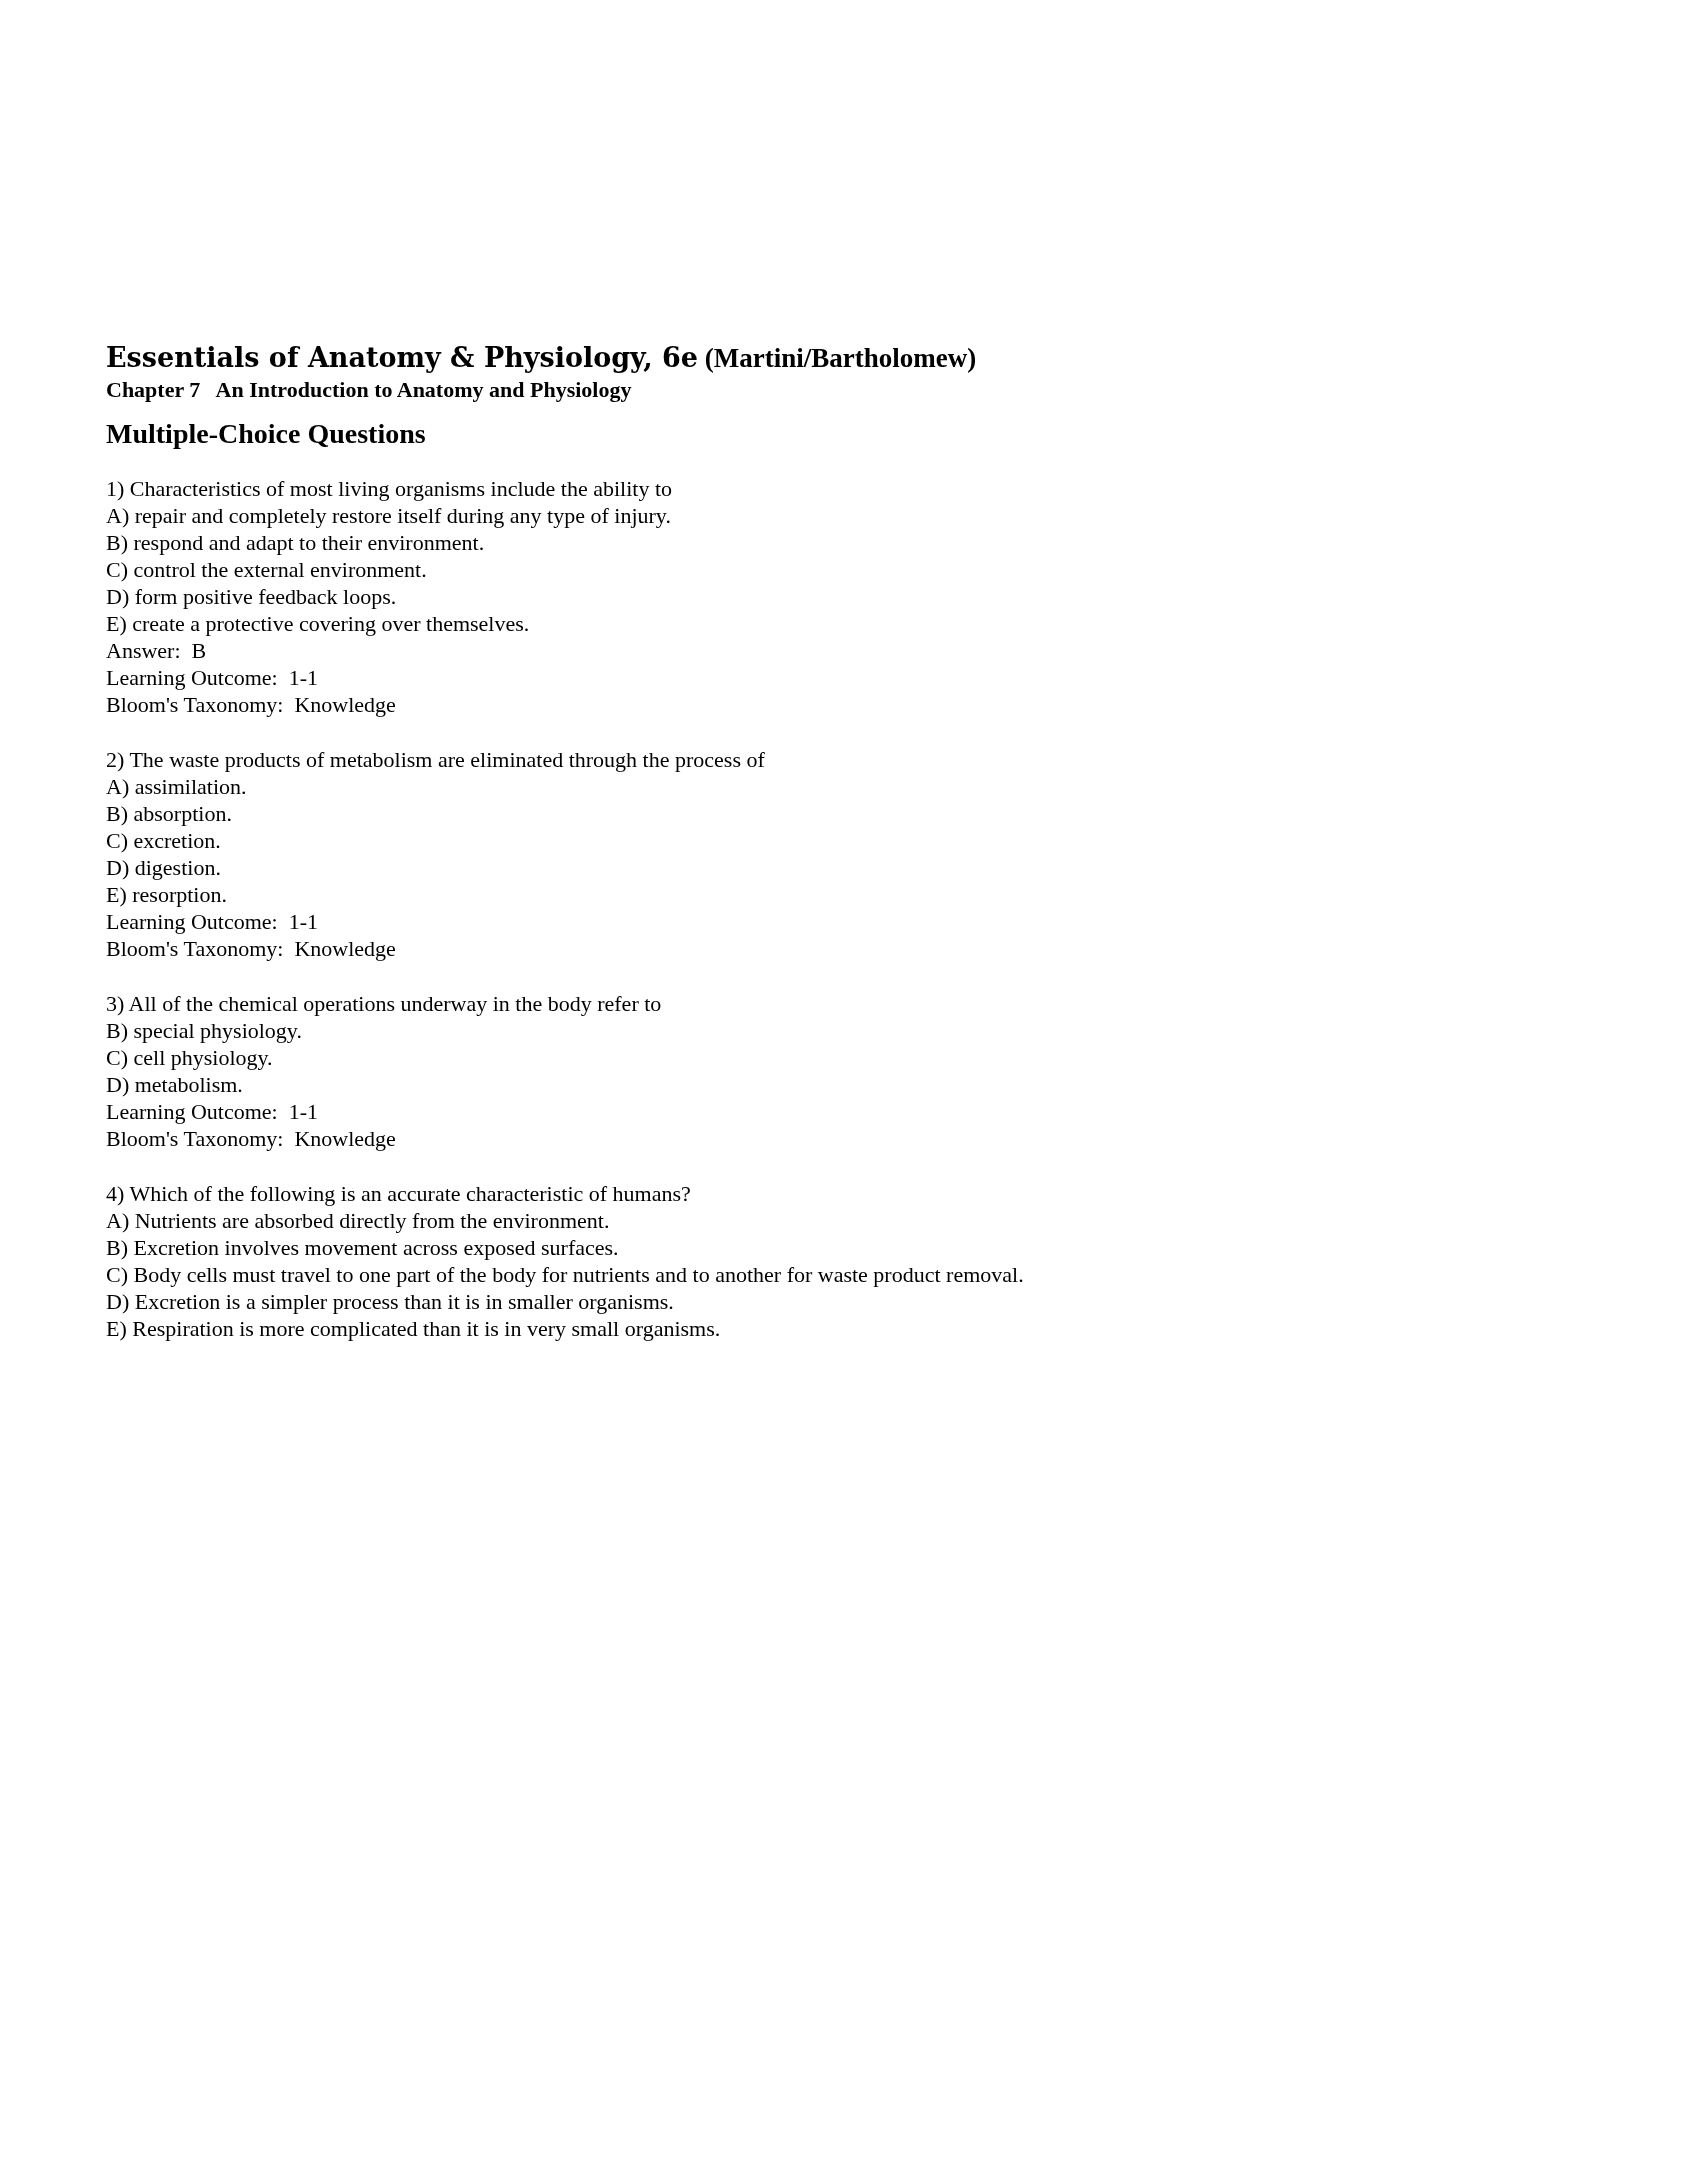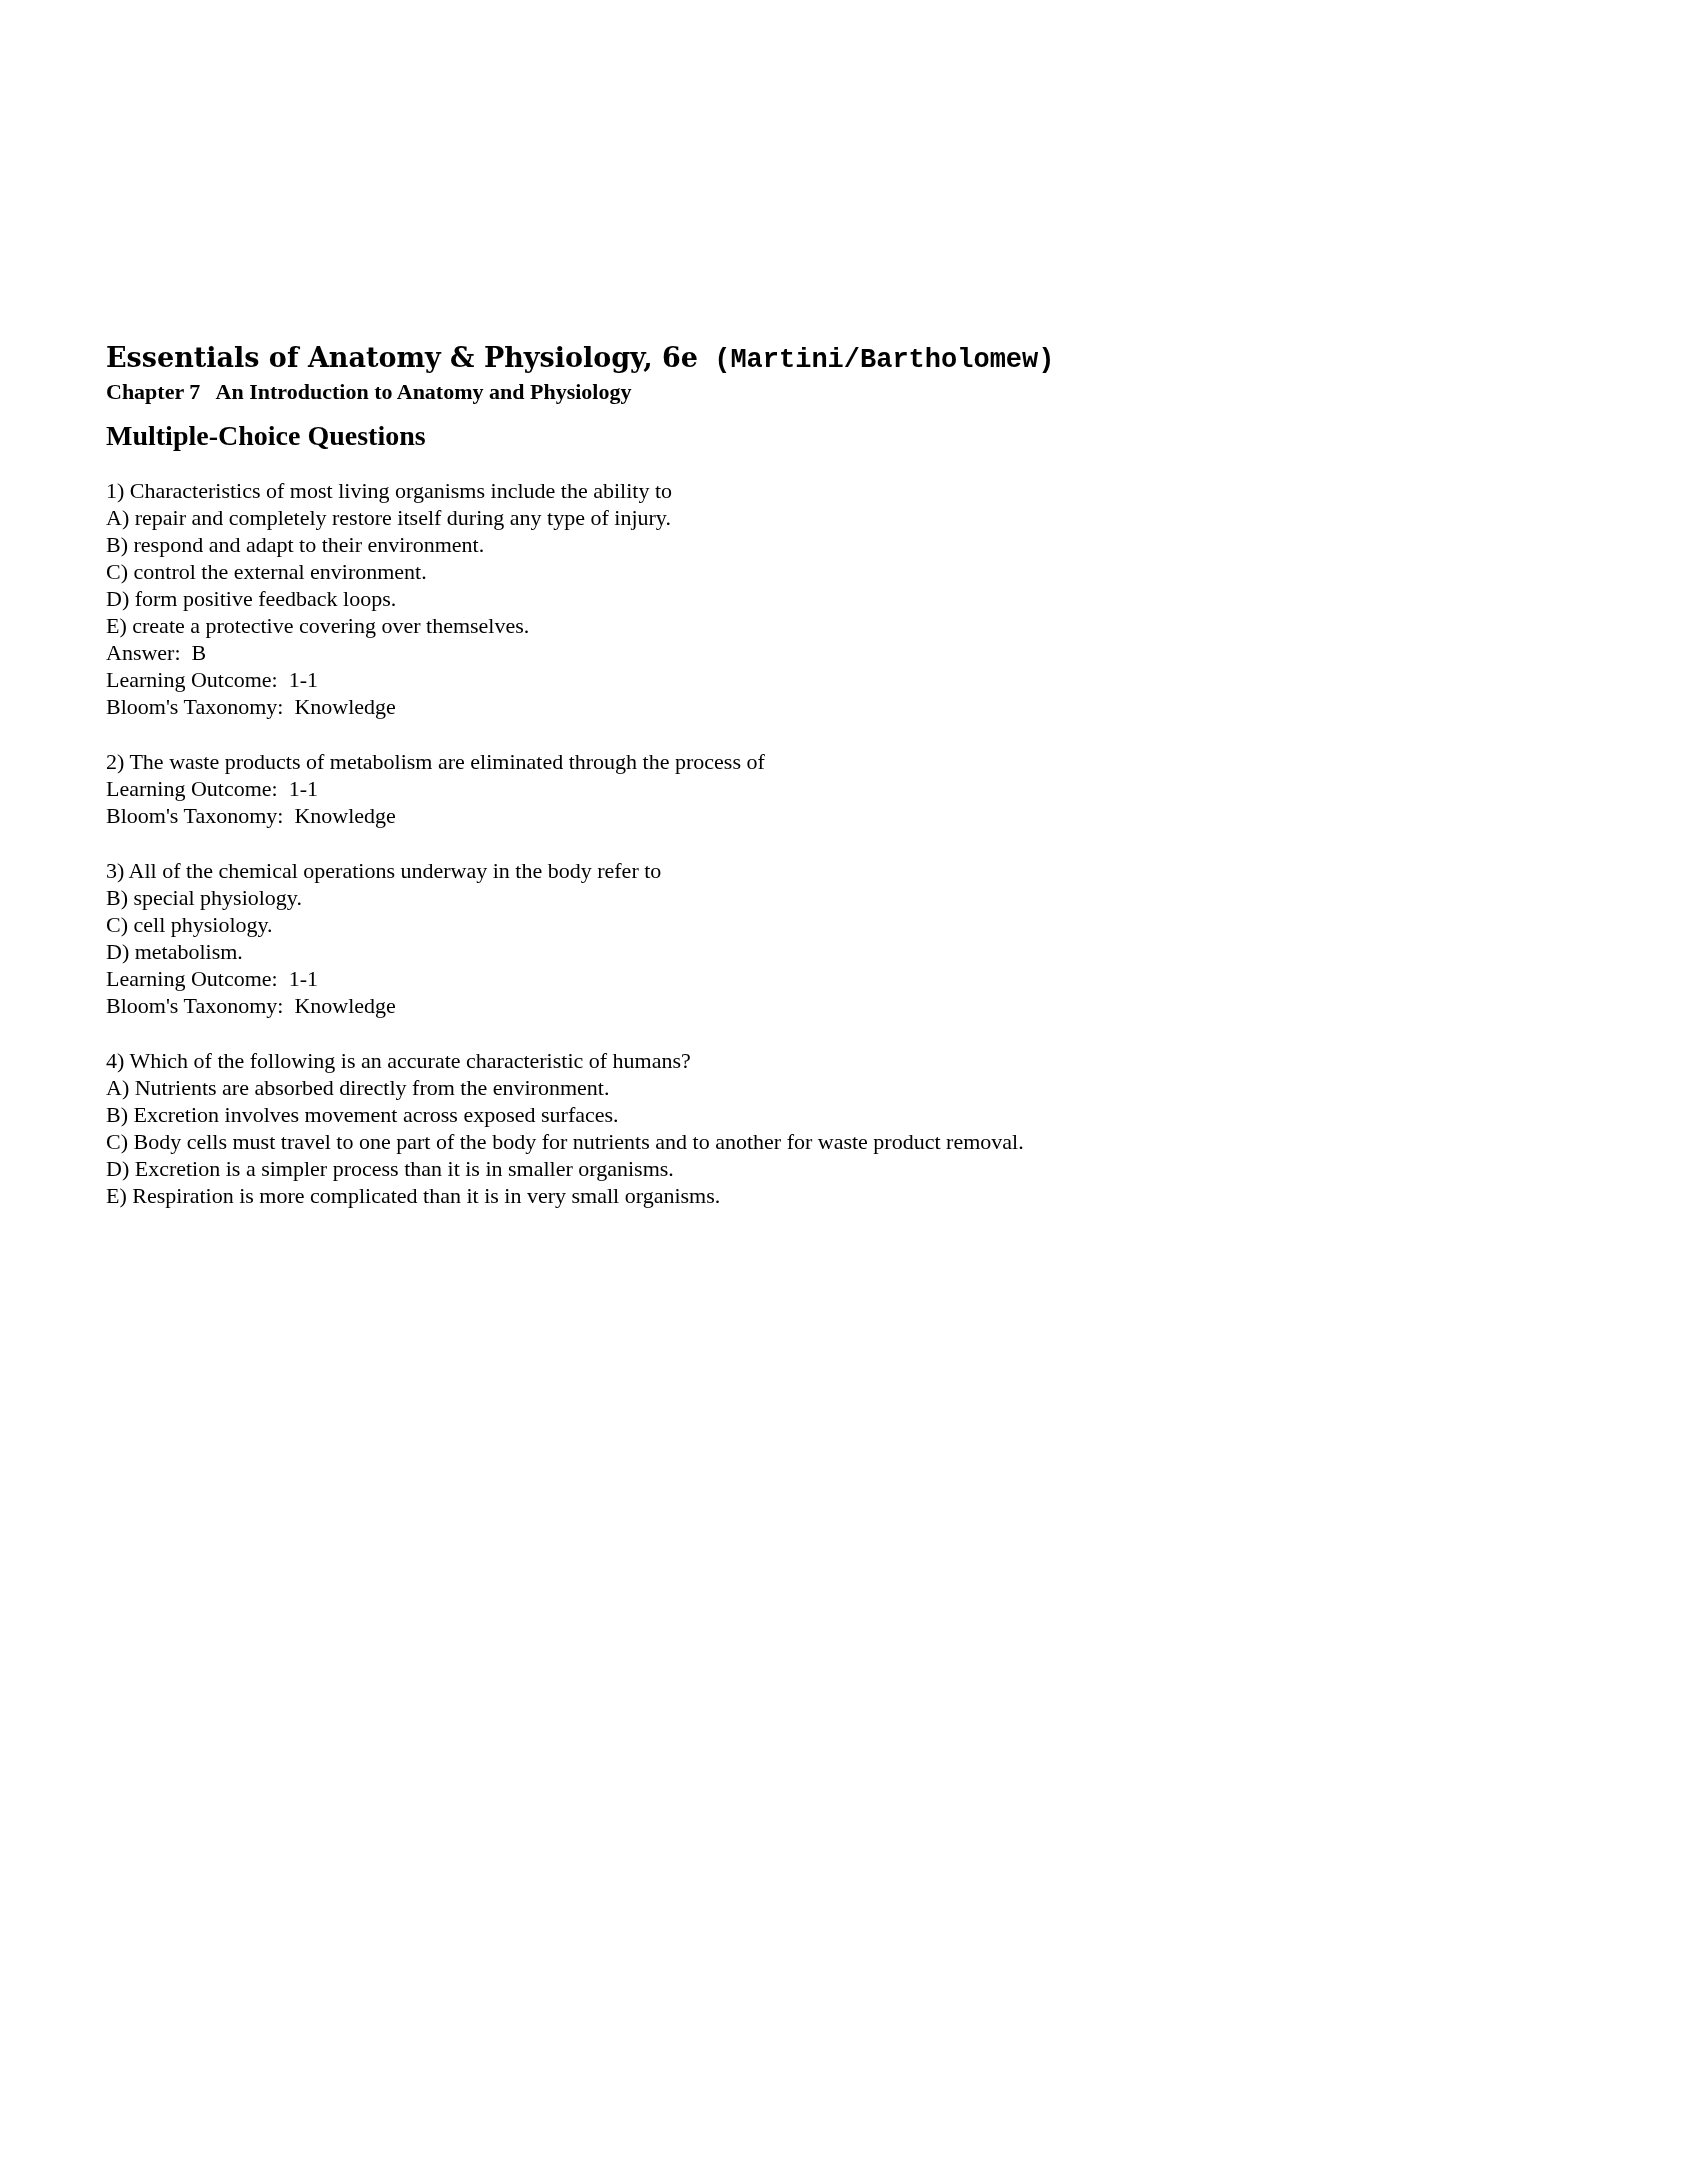--- a/index.html
+++ b/index.html
@@ -25,21 +25,21 @@
     font-size: 27px;
     font-weight: bold;
     line-height: 31px;
     white-space: pre-wrap;
   }
   .doc-title .title-italic {
     font-family: "DejaVu Serif", serif;
     font-weight: bold;
   }
   .doc-title .title-regular {
-    font-family: Liberation Mono, monospace;
+    font-family: Liberation Serif, serif;
     font-weight: bold;
   }
   .chapter-line {
     font-size: 22px;
     font-weight: bold;
     line-height: 28px;
     white-space: pre-wrap;
     margin-top: 2px;
   }
   .section-heading {
@@ -85,20 +85,27 @@
     <div>
           <div class="line">Answer:  B</div>
           <div class="line">Learning Outcome:  1-1</div>
           <div class="line">Bloom's Taxonomy:  Knowledge</div>
         </div>
   </div>
 
   <div class="question-block">
     <div class="line">2) The waste products of metabolism are eliminated through the process of</div>
     <div>
+          <div class="line">A) assimilation.</div>
+          <div class="line">B) absorption.</div>
+          <div class="line">C) excretion.</div>
+          <div class="line">D) digestion.</div>
+          <div class="line">E) resorption.</div>
+        </div>
+    <div>
           <div class="line">Learning Outcome:  1-1</div>
           <div class="line">Bloom's Taxonomy:  Knowledge</div>
         </div>
   </div>
 
   <div class="question-block">
     <div class="line">3) All of the chemical operations underway in the body refer to</div>
     <div>
           <div class="line">B) special physiology.</div>
           <div class="line">C) cell physiology.</div>

